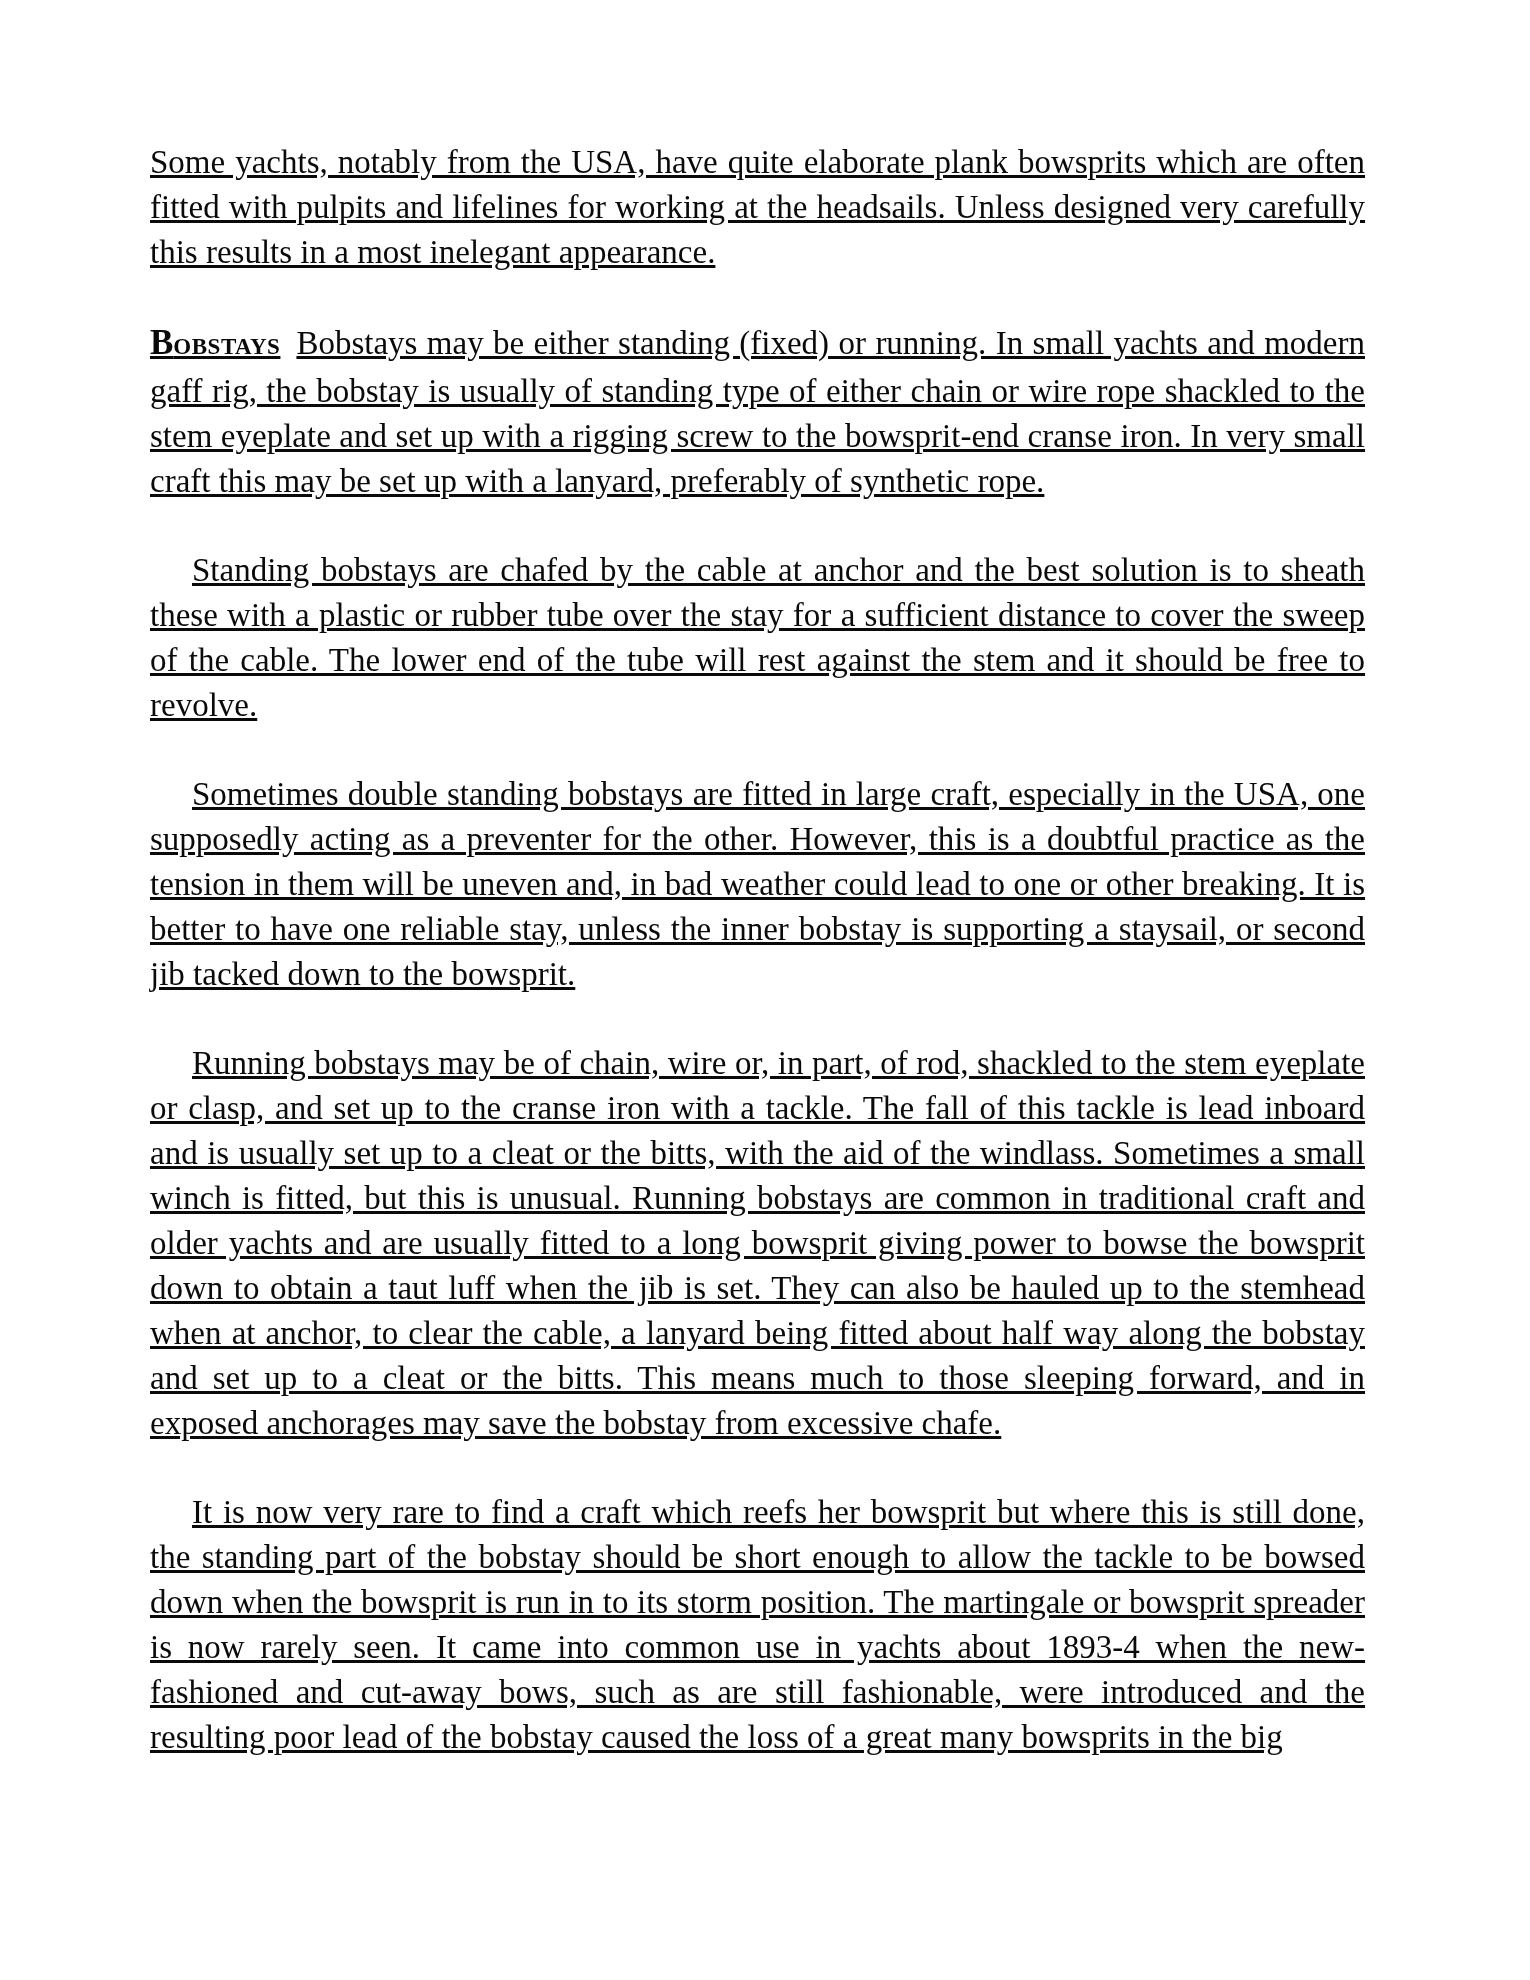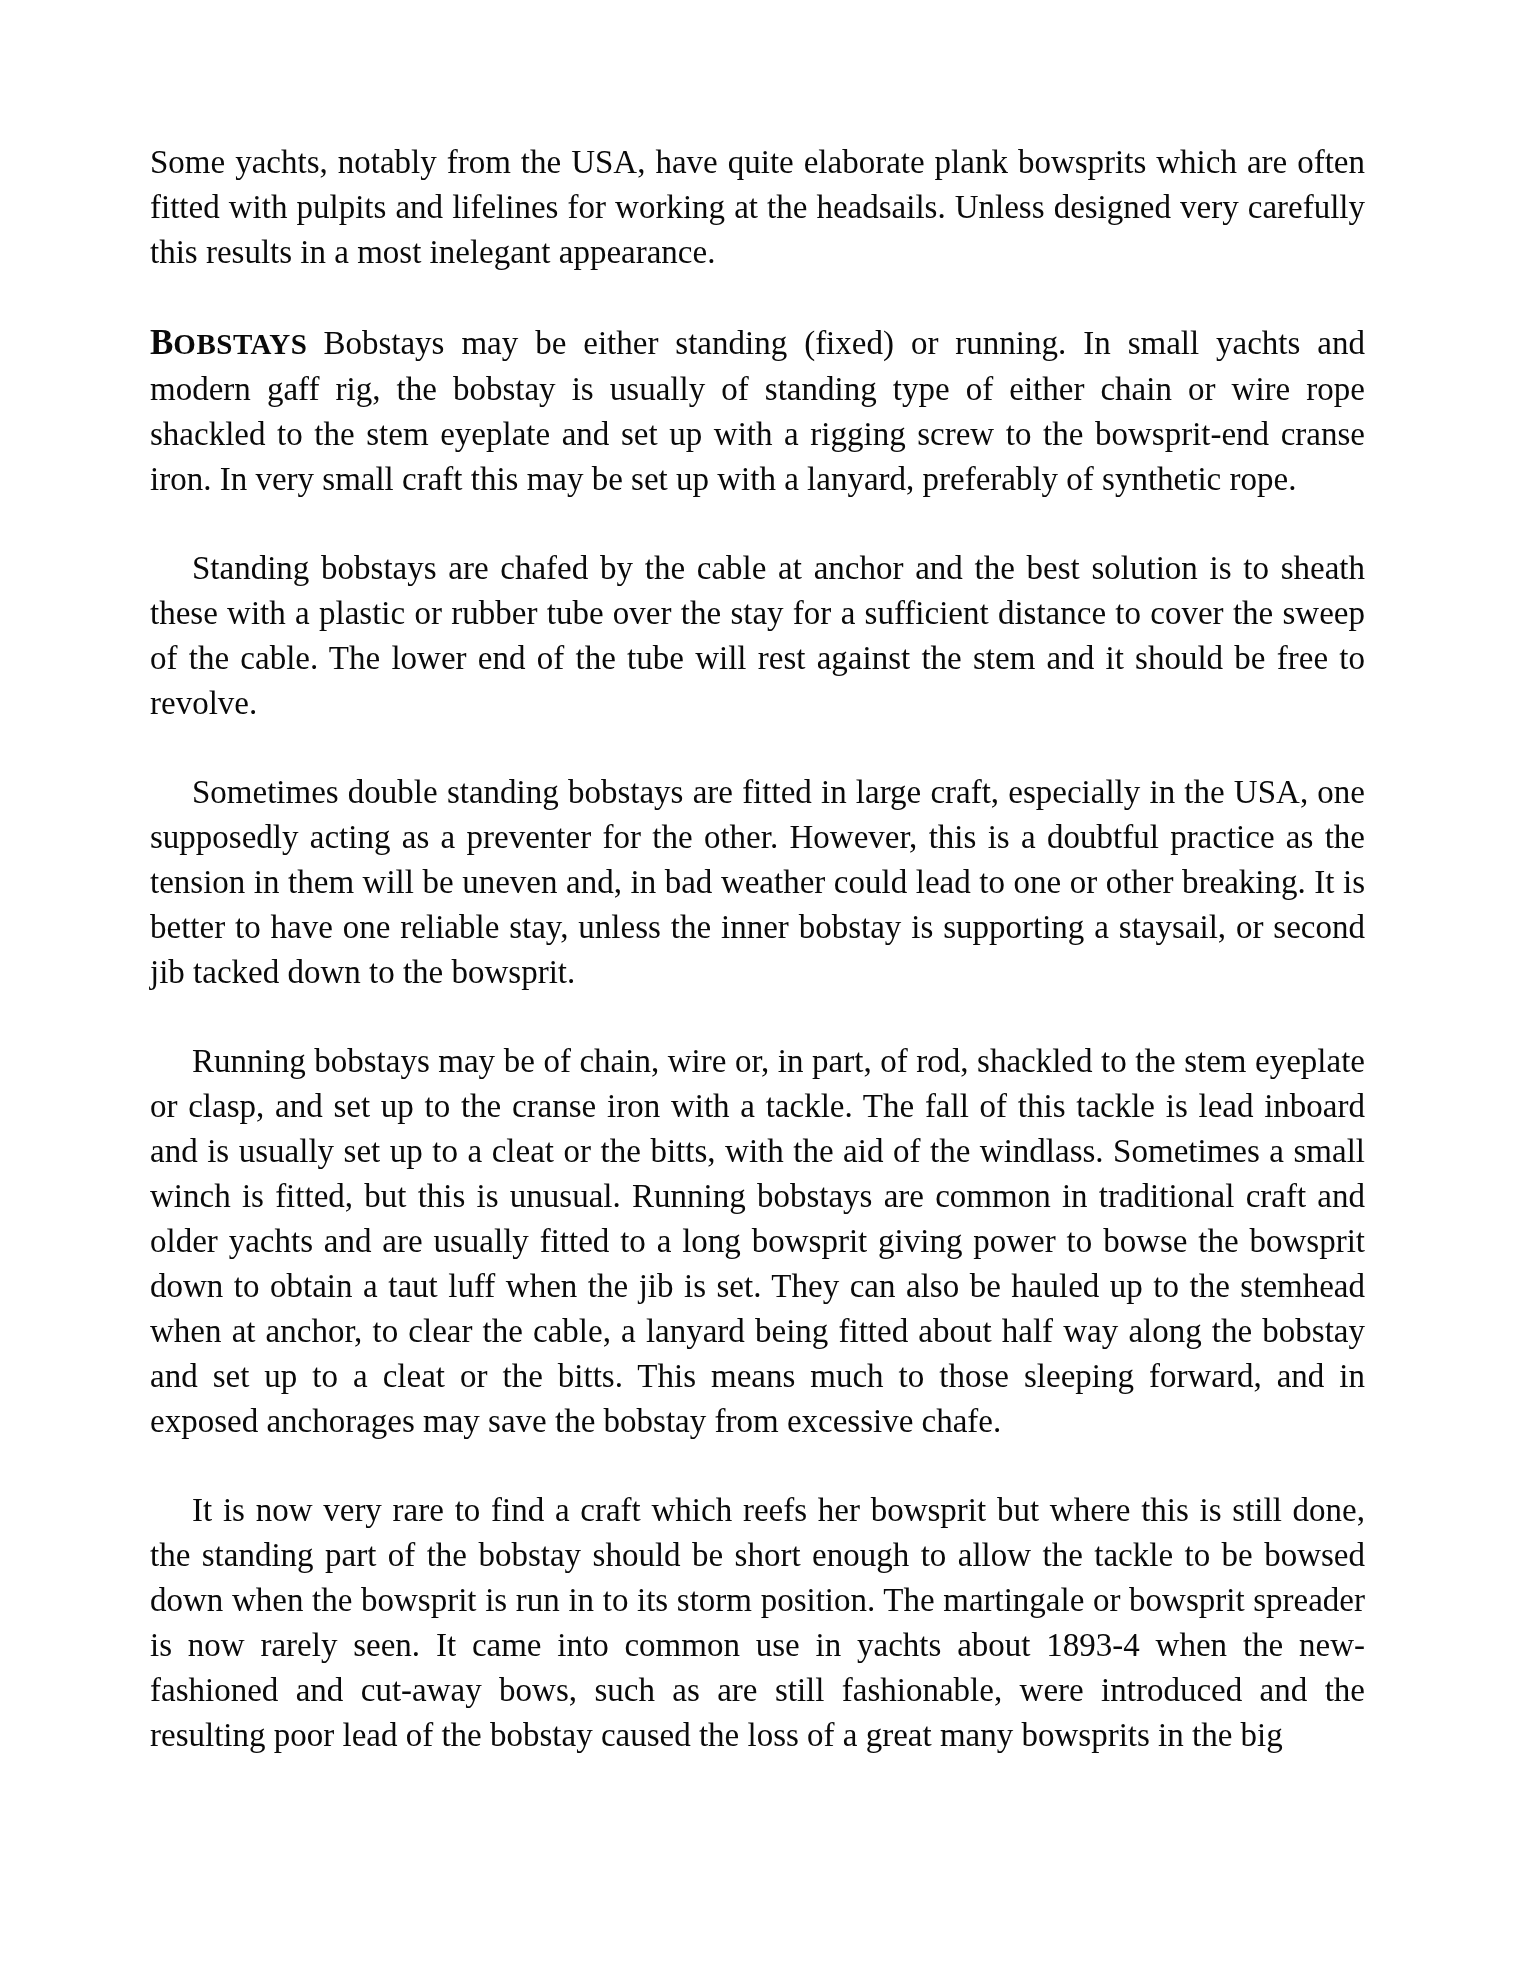--- a/index.html
+++ b/index.html
@@ -12,20 +12,21 @@
     height: 1980px;
     font-family: "Liberation Serif", serif;
     color: #0a0a0a;
     overflow: hidden;
   }
   .page {
     box-sizing: border-box;
     width: 1530px;
     height: 1980px;
     padding: 140px 165px 0 150px;
+    text-decoration: underline;
   }
   p.para {
     margin: 0;
     font-size: 33px;
     line-height: 45px;
     text-align: justify;
     text-justify: inter-word;
   }
   p.para.indent {
     text-indent: 42px;
@@ -37,21 +38,21 @@
   .lead {
     white-space: nowrap;
     margin-right: 16px;
   }
   .lead-initial {
     font-weight: bold;
     font-size: 35px;
   }
   .lead-rest {
     font-weight: bold;
-    font-size: 29px;
+    font-size: 23px;
     letter-spacing: 0.5px;
   }
 </style>
 </head>
 <body>
 
 <div class="page">
 
   <p class="para"><span>Some yachts, notably from the USA, have quite elaborate plank bowsprits which are often fitted with pulpits and lifelines for working at the headsails. Unless designed very carefully this results in a most inelegant appearance.</span></p>
 

